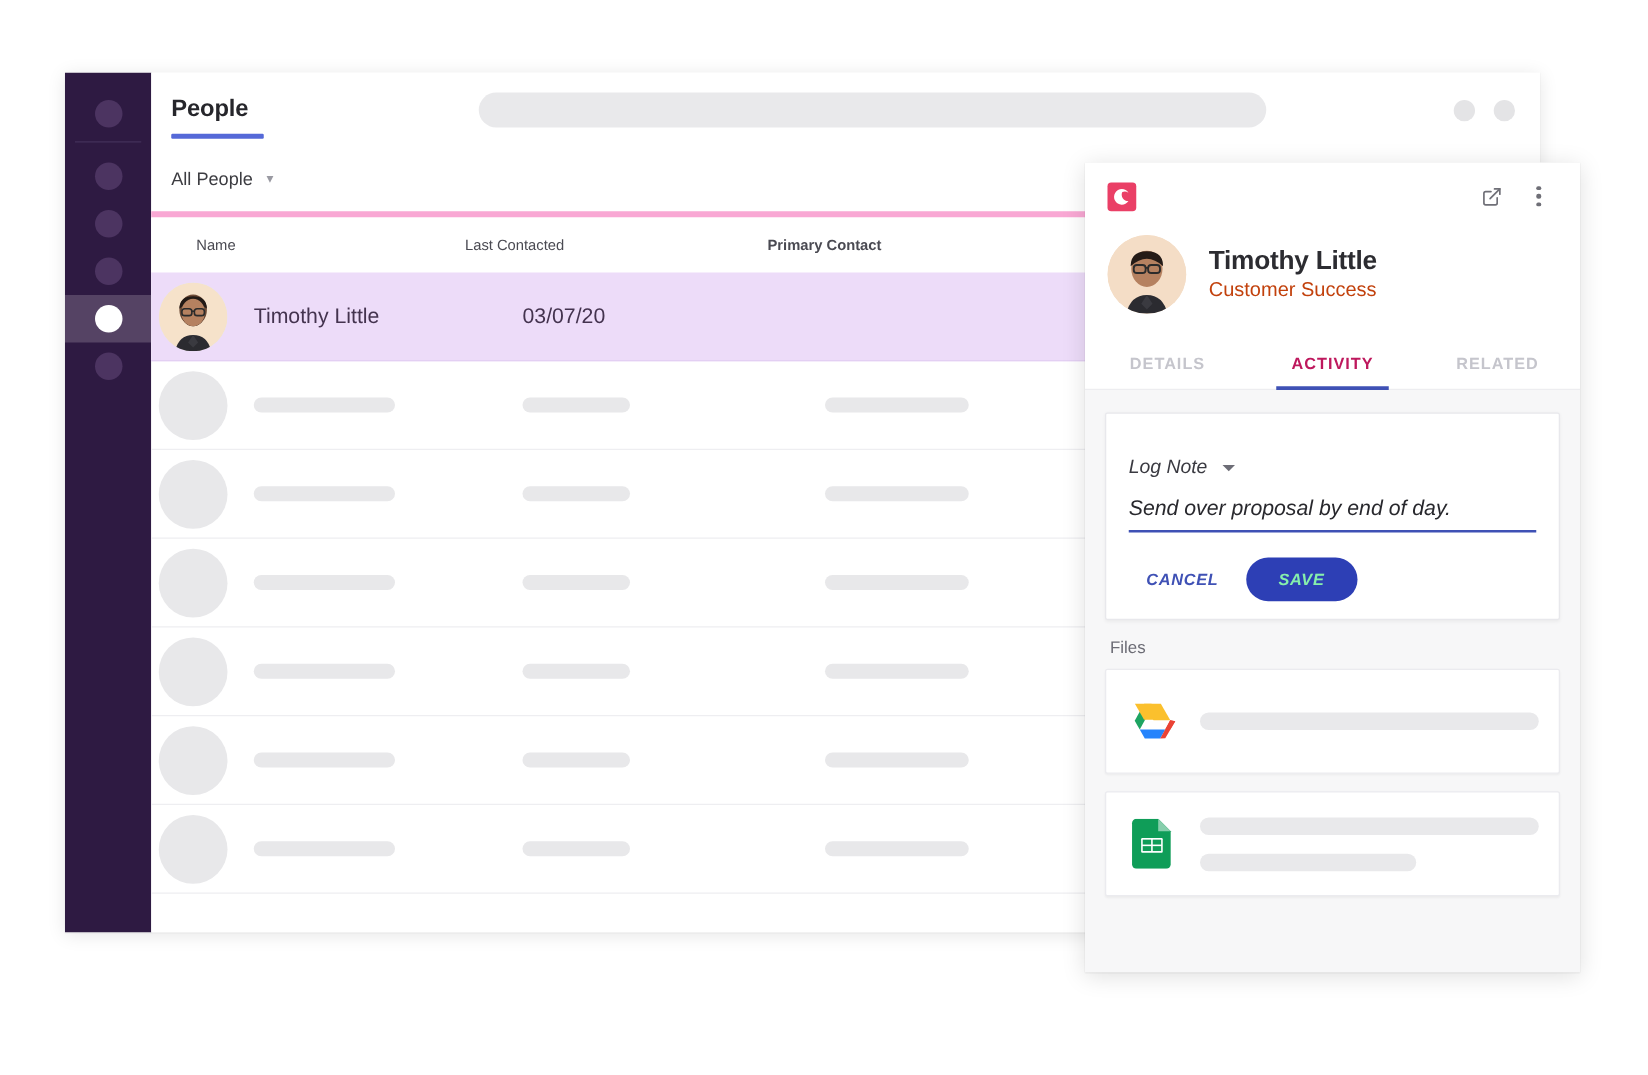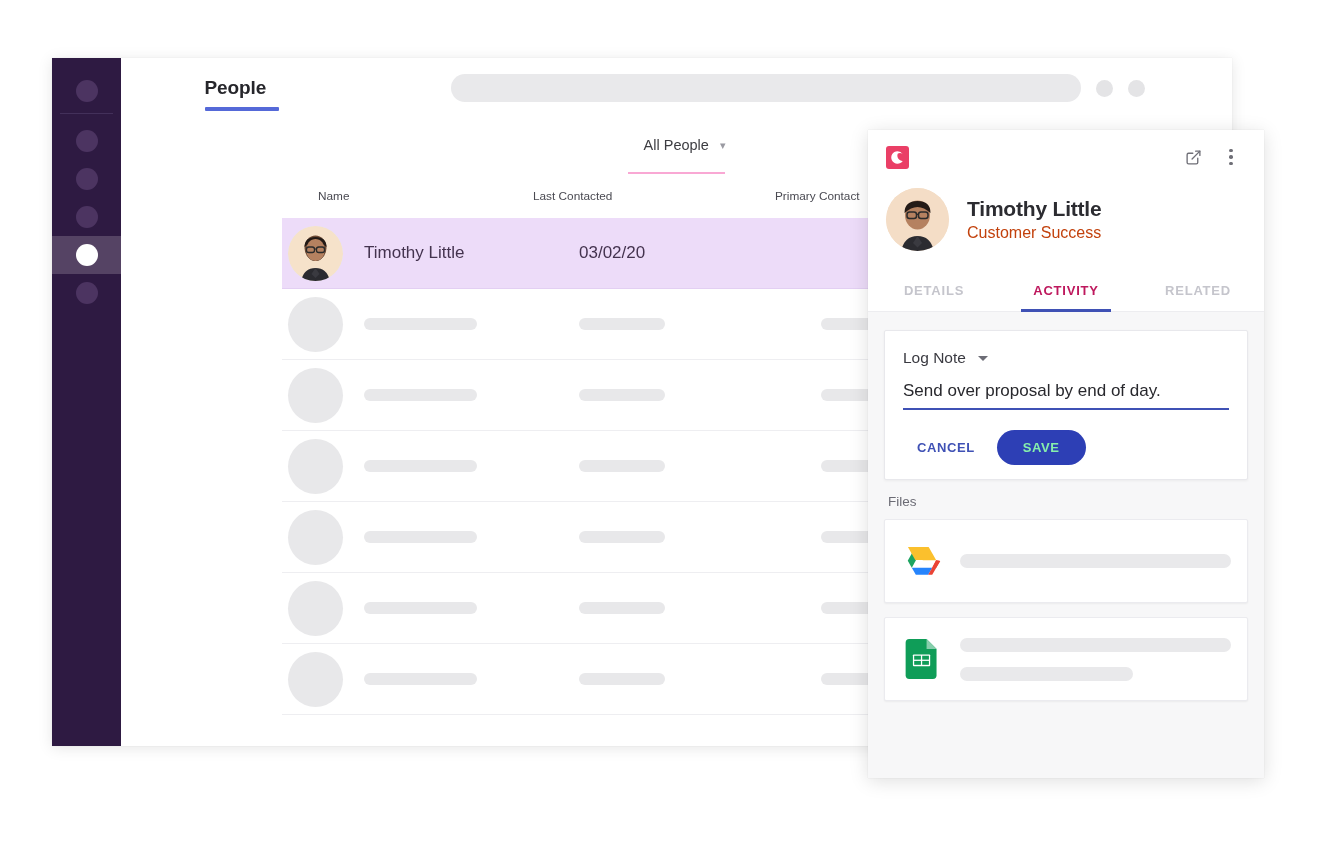--- a/index.html
+++ b/index.html
@@ -44,21 +44,20 @@
   }
   .nav-top-space { height: 14px; }
 
   
   .content {
     flex: 1 1 auto;
     background: #ffffff;
     position: relative;
     display: flex; flex-direction: column;
     min-width: 0;
-    align-items: center;
   }
 
   .topbar {
     height: 60px;
     display: flex; align-items: center;
     padding: 0 20px 0 16px;
     position: relative;
     flex: 0 0 60px;
   }
   .page-title-wrap { position: relative; width: 90px; }
@@ -81,21 +80,21 @@
   .topbar-circle {
     width: 17px; height: 17px; border-radius: 50%;
     background: #e4e4e6;
     margin-left: 15px;
   }
 
   .filterbar {
     height: 56px;
     display: flex; align-items: center;
     padding-left: 16px;
-    border-bottom: 2px solid #f9a8d4;
+    border-bottom: 5px solid #f9a8d4;
     flex: 0 0 56px;
   }
   .filter-label {
     font-size: 14.5px; color: #3c3c41; font-weight: 400;
   }
   .filter-caret {
     margin-left: 11px; color: #9a9aa2; font-size: 11px; line-height: 1;
   }
 
   
@@ -104,21 +103,21 @@
     height: 44px;
     display: flex; align-items: center;
     padding-left: 36px;
     background: #ffffff;
   }
   .th {
     font-size: 11.8px; color: #4a4a52; font-weight: 400;
   }
   .col-name   { width: 215px; }
   .col-date   { width: 242px; }
-  .col-pc     { width: 250px; }
+  .col-pc     { width: 250px; font-weight: bold; }
 
   .trow {
     height: 71px;
     display: flex; align-items: center;
     padding-left: 36px;
     border-bottom: 1px solid #eeeef1;
   }
   .trow.selected {
     background: #eddcf9;
     border-bottom: 1px solid #e3cff3;
@@ -207,21 +206,22 @@
     background: #3f51b5;
   }
 
   .dp-body { padding: 18px 16px 0 16px; }
 
   .note-card {
     background: #ffffff;
     border: 1px solid #e8e8ec;
     border-radius: 2px;
     box-shadow: 0 1px 3px rgba(0,0,0,0.05);
-    padding: 18px 18px 14px 18px;
+    padding: 34px 18px 14px 18px;
+    font-style: italic;
   }
   .note-type {
     display: flex; align-items: center;
   }
   .note-type-label { font-size: 15.5px; color: #3a3a41; }
   .note-caret {
     margin-left: 12px;
     width: 0; height: 0;
     border-left: 5px solid transparent;
     border-right: 5px solid transparent;
@@ -340,21 +340,21 @@
               <ellipse cx="27.5" cy="24" rx="9.5" ry="11" fill="#a97css"></ellipse>
               <ellipse cx="27.5" cy="24" rx="9.5" ry="11" fill="#b58160"></ellipse>
               <rect x="18.5" y="21" width="8" height="5.5" rx="2.2" fill="none" stroke="#2b2b2b" stroke-width="1.3"></rect>
               <rect x="28.5" y="21" width="8" height="5.5" rx="2.2" fill="none" stroke="#2b2b2b" stroke-width="1.3"></rect>
               <line x1="26.5" y1="23" x2="28.5" y2="23" stroke="#2b2b2b" stroke-width="1.2"></line>
               <path d="M13 55 q3 -13 14.5 -13 q11.5 0 14.5 13 z" fill="#2b2b30"></path>
               <path d="M27.5 42 l-4 6 l4 4 l4 -4 z" fill="#3a3a40"></path>
             </svg>
           </div>
           <div class="cell col-name">Timothy Little</div>
-          <div class="cell col-date">03/02/20</div>
+          <div class="cell col-date">03/07/20</div>
         </div>
 
         <div class="trow">
           <div class="row-avatar"></div>
           <div class="col-name">
               <div class="ph-bar ph-name"></div>
             </div>
           <div class="col-date">
               <div class="ph-bar ph-date"></div>
             </div>

